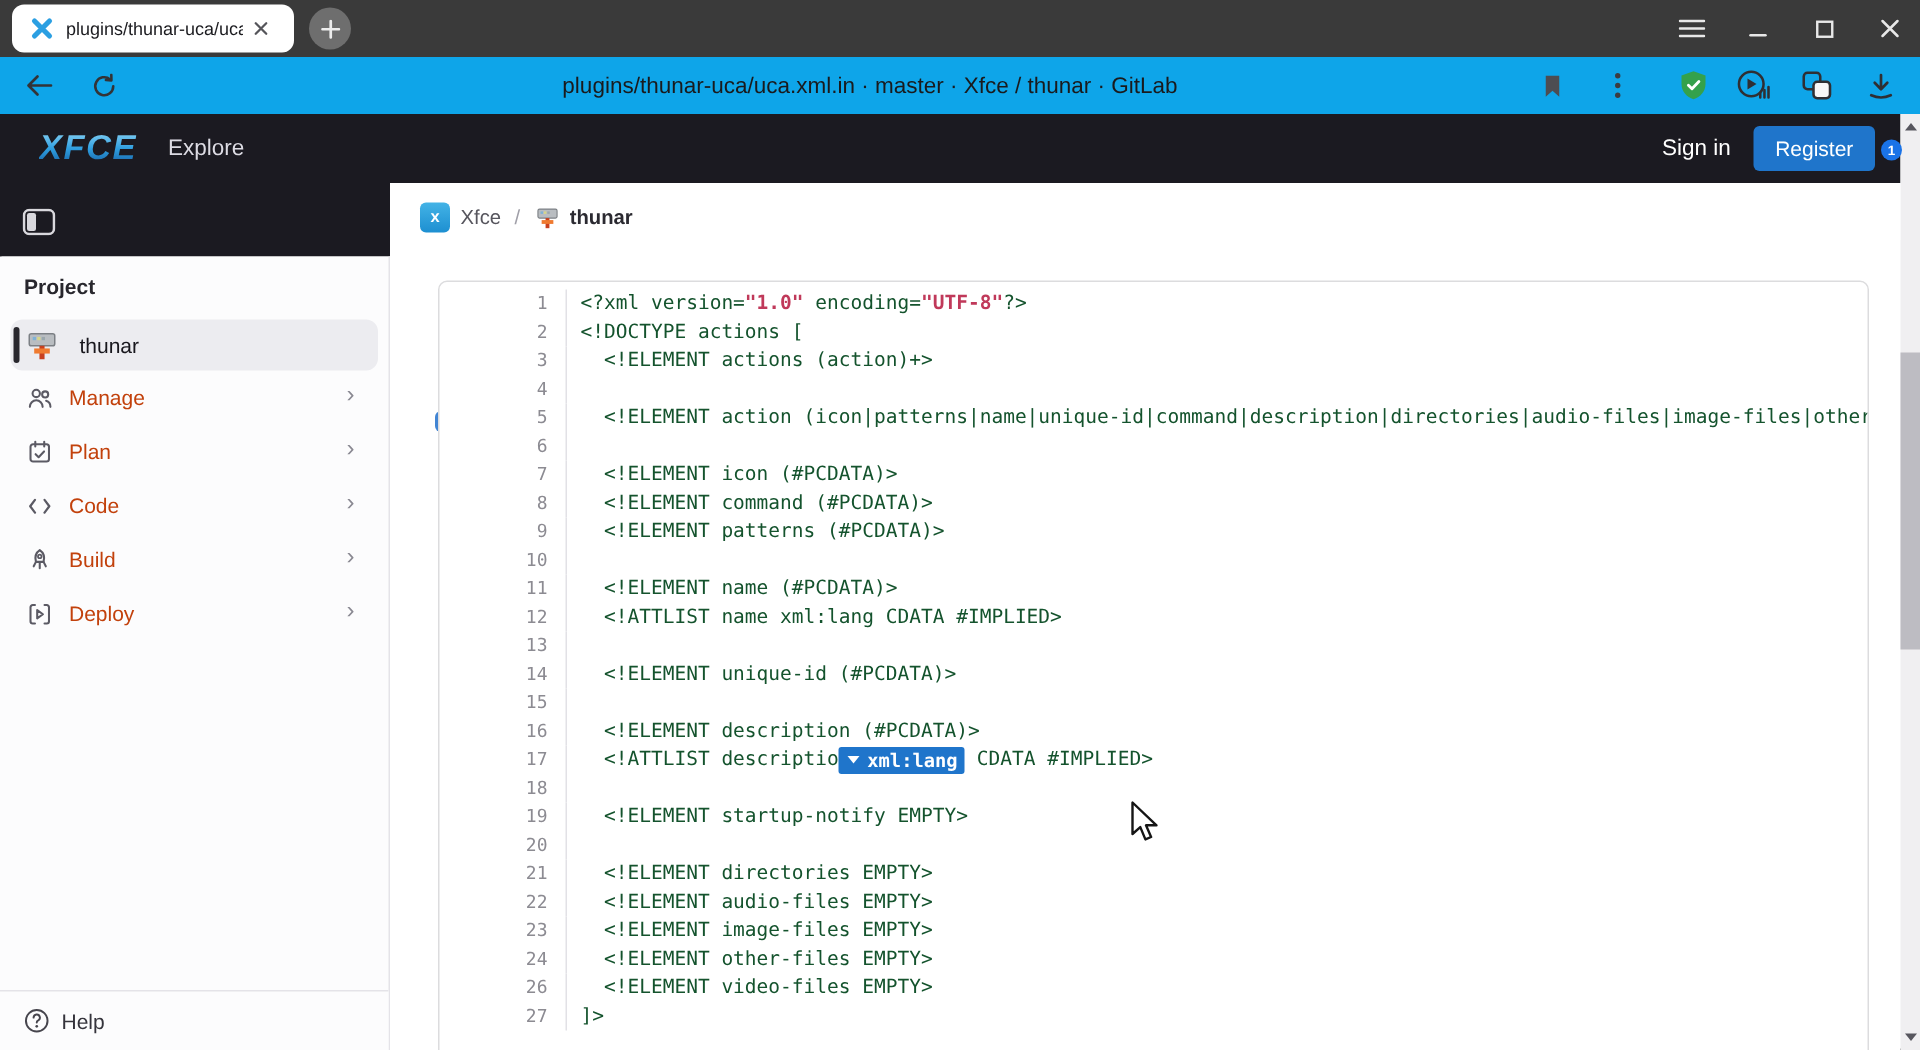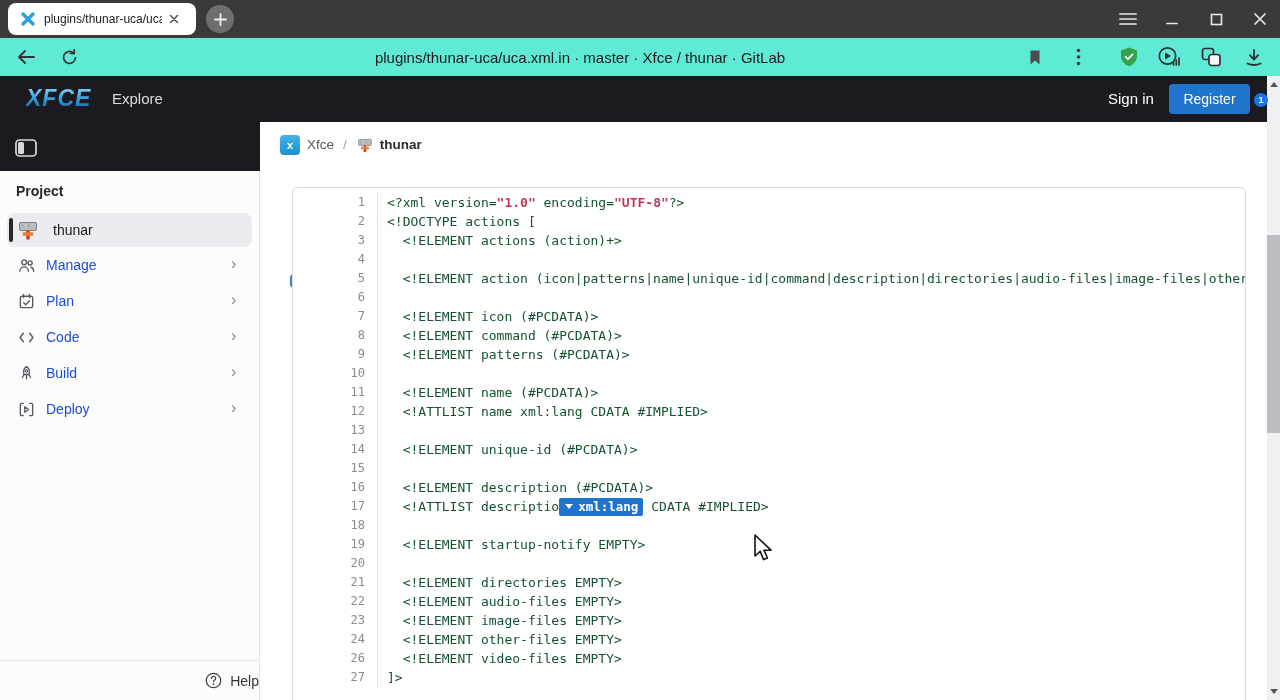--- a/index.html
+++ b/index.html
@@ -15,21 +15,21 @@
   .favicon { width:16px; height:16px; flex:0 0 16px; }
   .tab-title { font-size:12px; color:#1b1b1f; margin-left:8px; white-space:nowrap; overflow:hidden; width:118px; }
   .tab-close { width:16px; height:16px; margin-left:4px; flex:0 0 16px; }
   .newtab { position:absolute; left:206px; top:5px; width:28px; height:28px; border-radius:50%;
             background:#6e6e6e; display:flex; align-items:center; justify-content:center; }
   .newtab svg { width:13px; height:13px; }
   .winctrls { position:absolute; right:10px; top:0; height:38px; display:flex; align-items:center; gap:24px; }
   .wbtn { width:20px; height:20px; display:flex; align-items:center; justify-content:center; }
 
   
-  .navbar { position:absolute; left:0; top:38px; width:1280px; height:38px; background:#5eead4; }
+  .navbar { position:absolute; left:0; top:38px; width:1280px; height:38px; background:#0ea5e9; }
   .nav-icon { position:absolute; top:0; height:38px; display:flex; align-items:center; justify-content:center; }
   .urlpill { position:absolute; left:94px; top:43px; width:148px; height:28px; background:#e4e4e6;
              border-radius:14px; display:flex; align-items:center; padding:0 10px 0 11px; }
   .urlhost { font-size:13.5px; color:#515155; margin-left:7px; white-space:nowrap; }
   .page-title { position:absolute; left:290px; top:0; width:580px; height:38px; display:flex;
                 align-items:center; justify-content:center; font-size:15px; color:#1a1a1c; white-space:nowrap; }
   .vsep { position:absolute; left:1100px; top:47px; width:1px; height:22px; background:#d2d2d4; }
   .dl-badge { position:absolute; left:1254px; top:55px; width:14px; height:14px; border-radius:50%;
               background:#1a73e8; color:#fff; font-size:9px; font-weight:bold; display:flex;
               align-items:center; justify-content:center; z-index:2; }
@@ -57,24 +57,24 @@
              border-right:1px solid #e4e3e8;padding-left:33px; }
   .sb-section { position:absolute; left:16px; top:12px; font-size:14px; font-weight:700; color:#28272d; }
   .sb-active { position:absolute; left:7px; top:42px; width:245px; height:34px; background:#ececf0;
                border-radius:8px; display:flex; align-items:center; }
   .sb-indicator { position:absolute; left:2px; top:5px; width:4px; height:24px; border-radius:2px; background:#28272d; }
   .sb-active .pj-icon { width:24px; height:24px; margin-left:9px; }
   .sb-active .pj-label { font-size:14px; color:#18171d; margin-left:13px; }
   .sidebar-nav { position:absolute; left:0; top:76px; width:260px; }
   .nav-item { position:relative; height:36px; display:flex; align-items:center; }
   .ni-icon { width:17px; height:17px; margin-left:18px; }
-  .ni-label { font-size:14px; color:#1d4ed8; margin-left:11px; }
+  .ni-label { font-size:14px; color:#c2410c; margin-left:11px; }
   .ni-chev { position:absolute; left:231px; top:50%; transform:translateY(-54%); font-size:16px; color:#8a8992; }
   .sb-help { position:absolute; left:0; bottom:0; width:259px; height:40px; border-top:1px solid #e4e3e8;
-             display:flex; align-items:center; background:#fcfcfd;justify-content:flex-end; }
+             display:flex; align-items:center; background:#fcfcfd; }
   .help-icon { width:17px; height:17px; margin-left:16px; }
   .help-label { font-size:14px; color:#35343c; margin-left:8px; }
 
   
   .content { position:absolute; left:260px; top:122px; width:1007px; height:578px; background:#fff; overflow:hidden; }
   .crumbbar { position:absolute; left:0; top:0; width:1007px; height:38px; background:#fff; z-index:3;
               display:flex; align-items:center; }
   .crumb-avatar { width:20px; height:20px; border-radius:4px; margin-left:20px;
                   background:linear-gradient(180deg,#43b3e6,#1d8fd1); color:#fff; font-size:11px;
                   font-weight:bold; display:flex; align-items:center; justify-content:center; margin-top:7px; }

